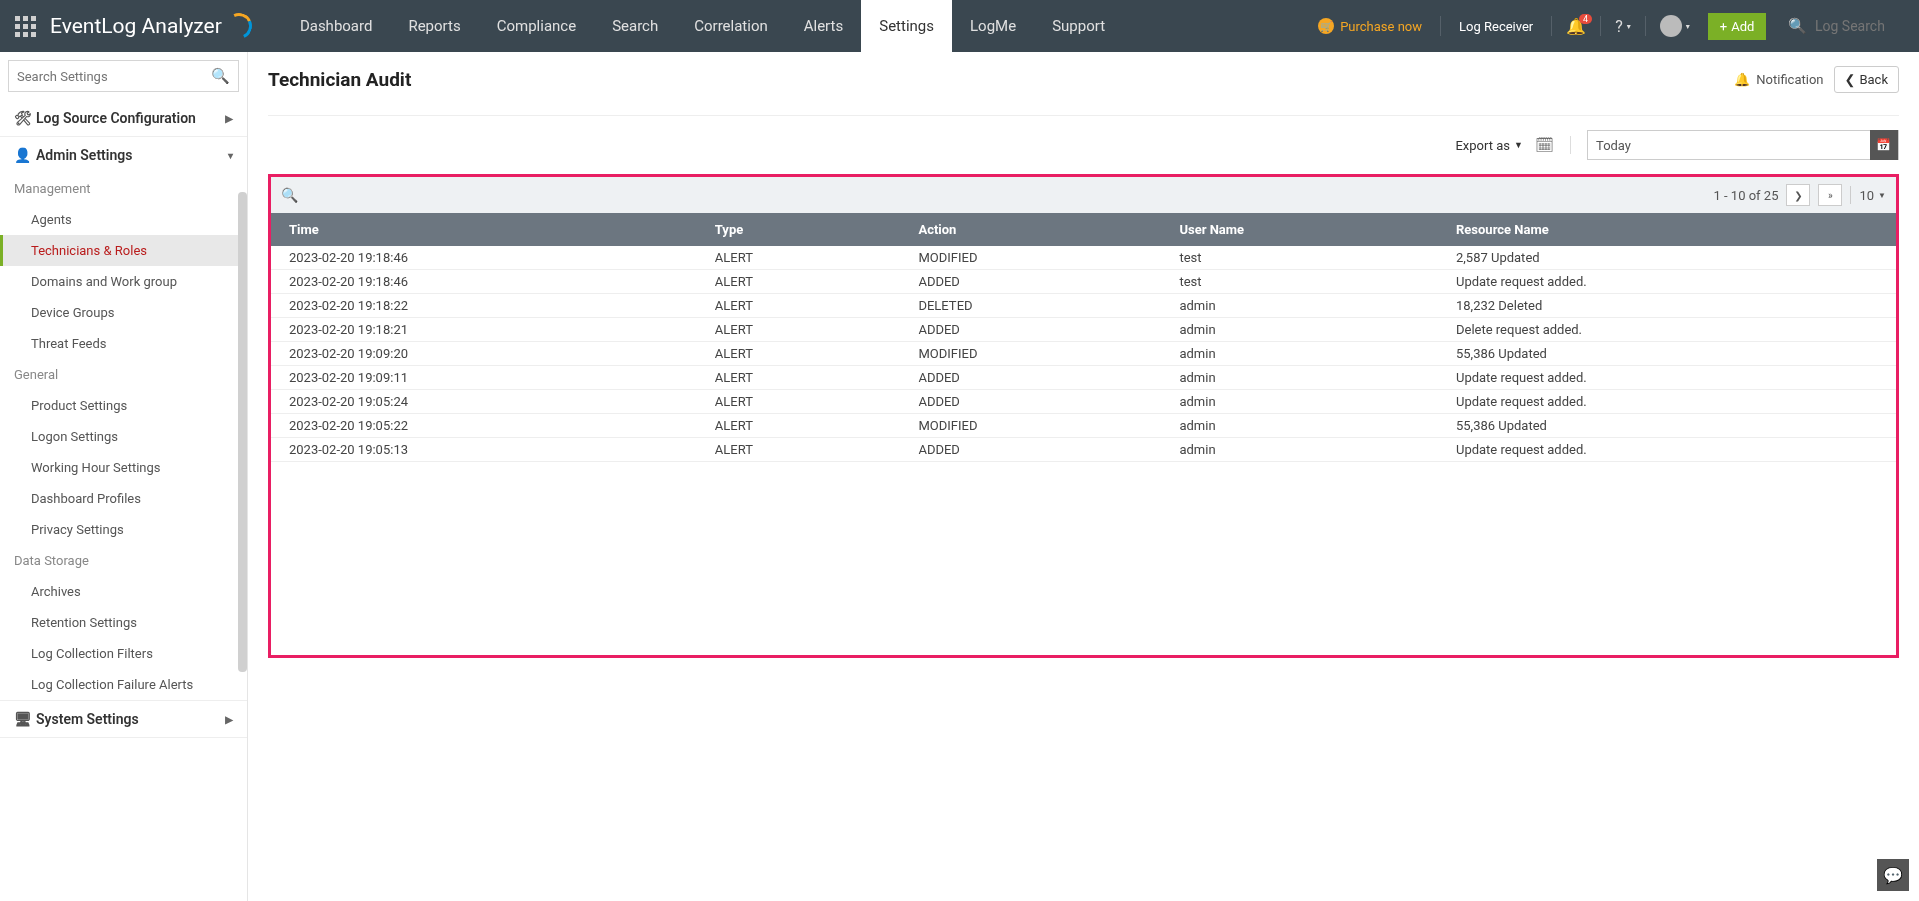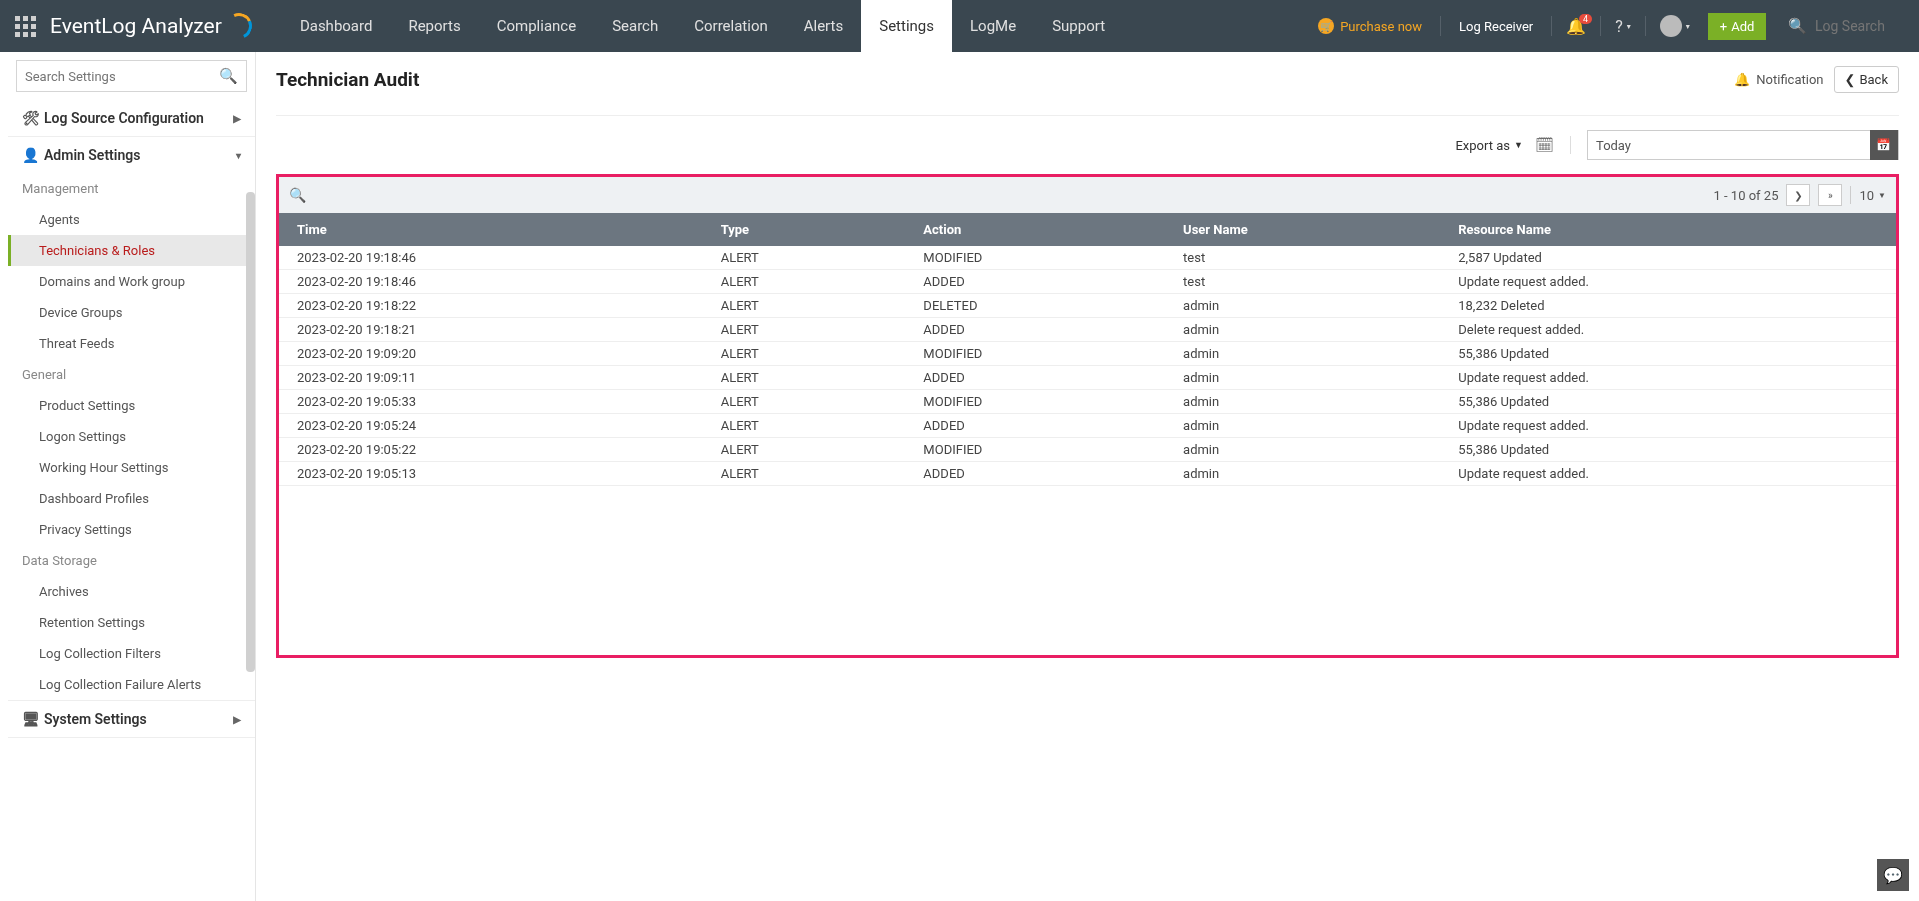--- a/index.html
+++ b/index.html
@@ -21,21 +21,21 @@
 .bell-badge { position: relative; padding: 0 10px; }
 .bell { color: #ddd; }
 .badge { position: absolute; top: -3px; right: 4px; background: #e74c3c; color: #fff; font-size: 9px; border-radius: 7px; padding: 0 4px; }
 .help-icon, .user-icon { padding: 0 10px; color: #ddd; display: flex; align-items: center; gap: 4px; }
 .sep { width: 1px; height: 20px; background: #556069; margin: 0 4px; }
 .add-btn { background: #7bb026; color: #fff; border: none; padding: 6px 12px; font-size: 13px; display: flex; align-items: center; gap: 4px; margin: 0 8px; cursor: pointer; }
 .log-search { display: flex; align-items: center; padding: 0 14px; color: #a0a0a0; gap: 8px; }
 .log-search input { background: transparent; border: none; color: #a0a0a0; font-size: 14px; width: 90px; }
 .search-ico { font-size: 15px; }
 
-.layout { display: flex; height: calc(901px - 52px); margin-left: 8px; }
+.layout { display: flex; height: calc(901px - 52px); }
 .sidebar { width: 248px; border-right: 1px solid #e5e5e5; background: #fff; display: flex; flex-direction: column; position: relative; }
 .sidebar-search { border: 1px solid #d5d5d5; margin: 8px; height: 32px; display: flex; align-items: center; padding: 0 8px; }
 .sidebar-search input { border: none; flex: 1; font-size: 13px; outline: none; }
 .sidebar-search .search-ico { color: #888; }
 .sidebar-section { border-bottom: 1px solid #eee; }
 .sidebar-header { display: flex; align-items: center; padding: 10px 14px; font-size: 14px; font-weight: 600; color: #333; cursor: pointer; }
 .sidebar-header .icon { width: 22px; color: #555; }
 .sidebar-header .chev { margin-left: auto; font-size: 10px; color: #666; }
 .sidebar-group-label { padding: 8px 14px; font-size: 13px; color: #888; }
 .sidebar-item { padding: 8px 14px 8px 28px; font-size: 13px; color: #555; cursor: pointer; border-left: 3px solid transparent; }
@@ -274,27 +274,20 @@
               <td>55,386 Updated</td>
             </tr>
             <tr>
               <td>2023-02-20 19:09:11</td>
               <td>ALERT</td>
               <td>ADDED</td>
               <td>admin</td>
               <td>Update request added.</td>
             </tr>
             <tr>
-              <td>2023-02-20 19:05:33</td>
-              <td>ALERT</td>
-              <td>MODIFIED</td>
-              <td>admin</td>
-              <td>55,386 Updated</td>
-            </tr>
-            <tr>
               <td>2023-02-20 19:05:24</td>
               <td>ALERT</td>
               <td>ADDED</td>
               <td>admin</td>
               <td>Update request added.</td>
             </tr>
             <tr>
               <td>2023-02-20 19:05:22</td>
               <td>ALERT</td>
               <td>MODIFIED</td>

